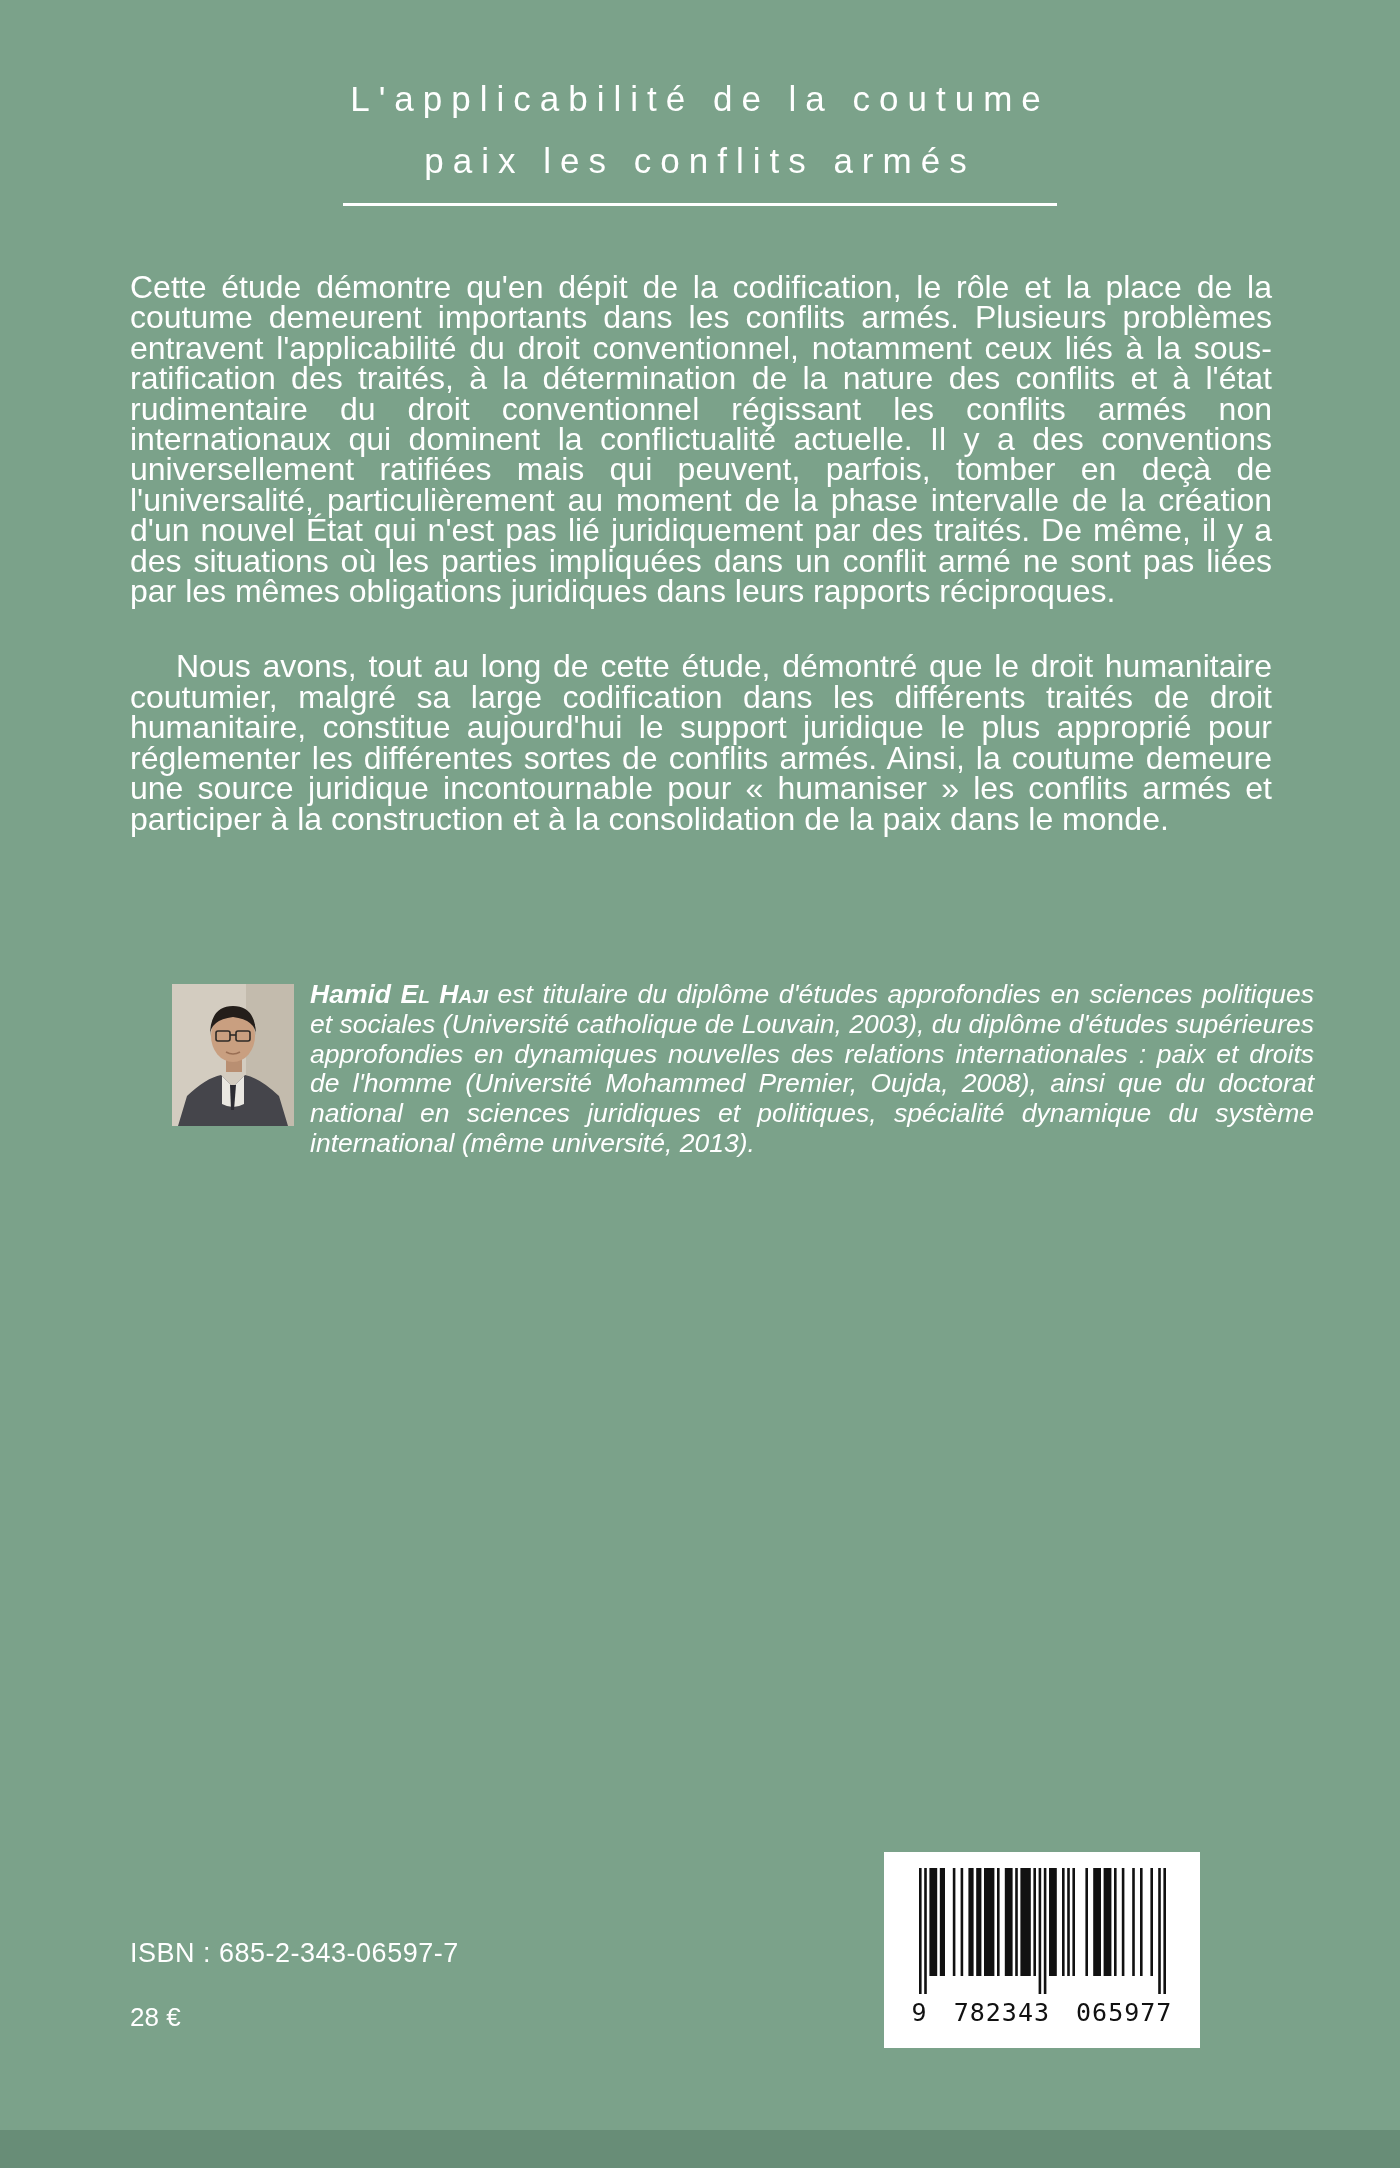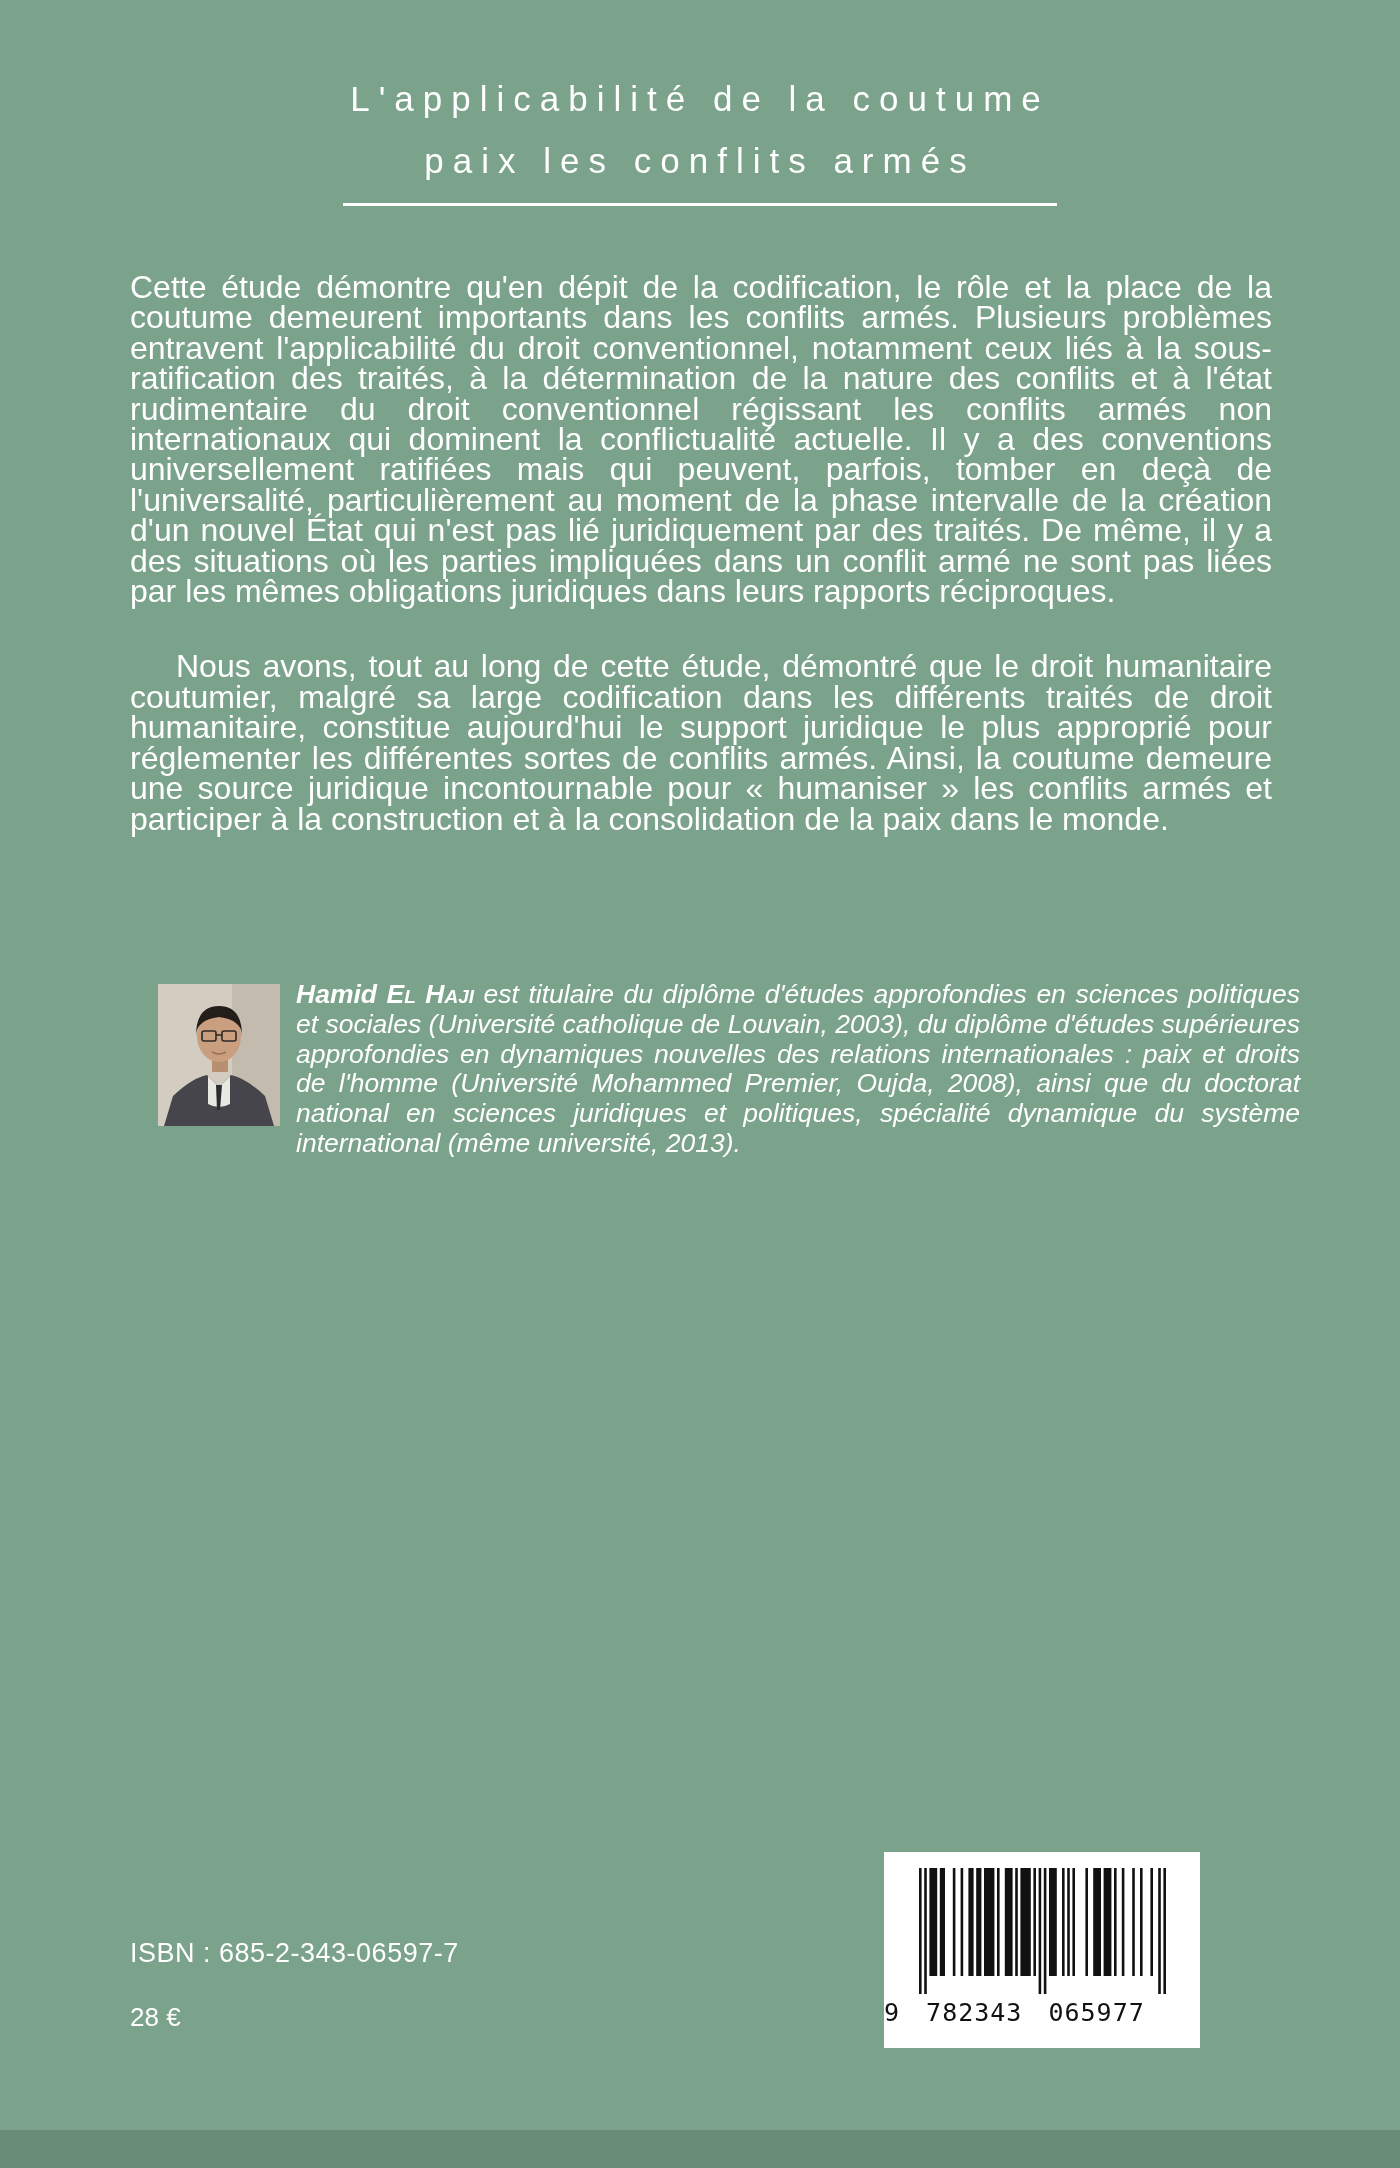--- a/index.html
+++ b/index.html
@@ -44,21 +44,21 @@
     font-size: 32px;
     line-height: 30.4px;
     text-align: justify;
     color: #ffffff;
   }
   .synopsis p { margin: 0; }
   .synopsis p.indent { text-indent: 46px; margin-top: 45px; }
   .bio {
     position: absolute;
     top: 980px;
-    left: 118px;
+    left: 132px;
     width: 1142px;
     font-size: 26.5px;
     line-height: 29.8px;
     font-style: italic;
     text-align: justify;
     color: #ffffff;
     padding-left: 40px;
   }
   .bio p { margin: 0; }
   .photo-wrap {
@@ -71,20 +71,21 @@
   .photo-wrap svg { display: block; width: 122px; height: 142px; }
   .author-name { font-weight: bold; }
   .sc { font-variant: small-caps; }
   .barcode-box {
     position: absolute;
     left: 884px;
     top: 1852px;
     width: 316px;
     height: 196px;
     background: #ffffff;
+    text-align: center;
   }
   .barcode-box svg {
     display: block;
     margin: 16px auto 0 auto;
   }
   .barcode-digits {
     margin-top: 2px;
     font-family: "DejaVu Sans Mono", monospace;
     font-size: 25px;
     line-height: 34px;

